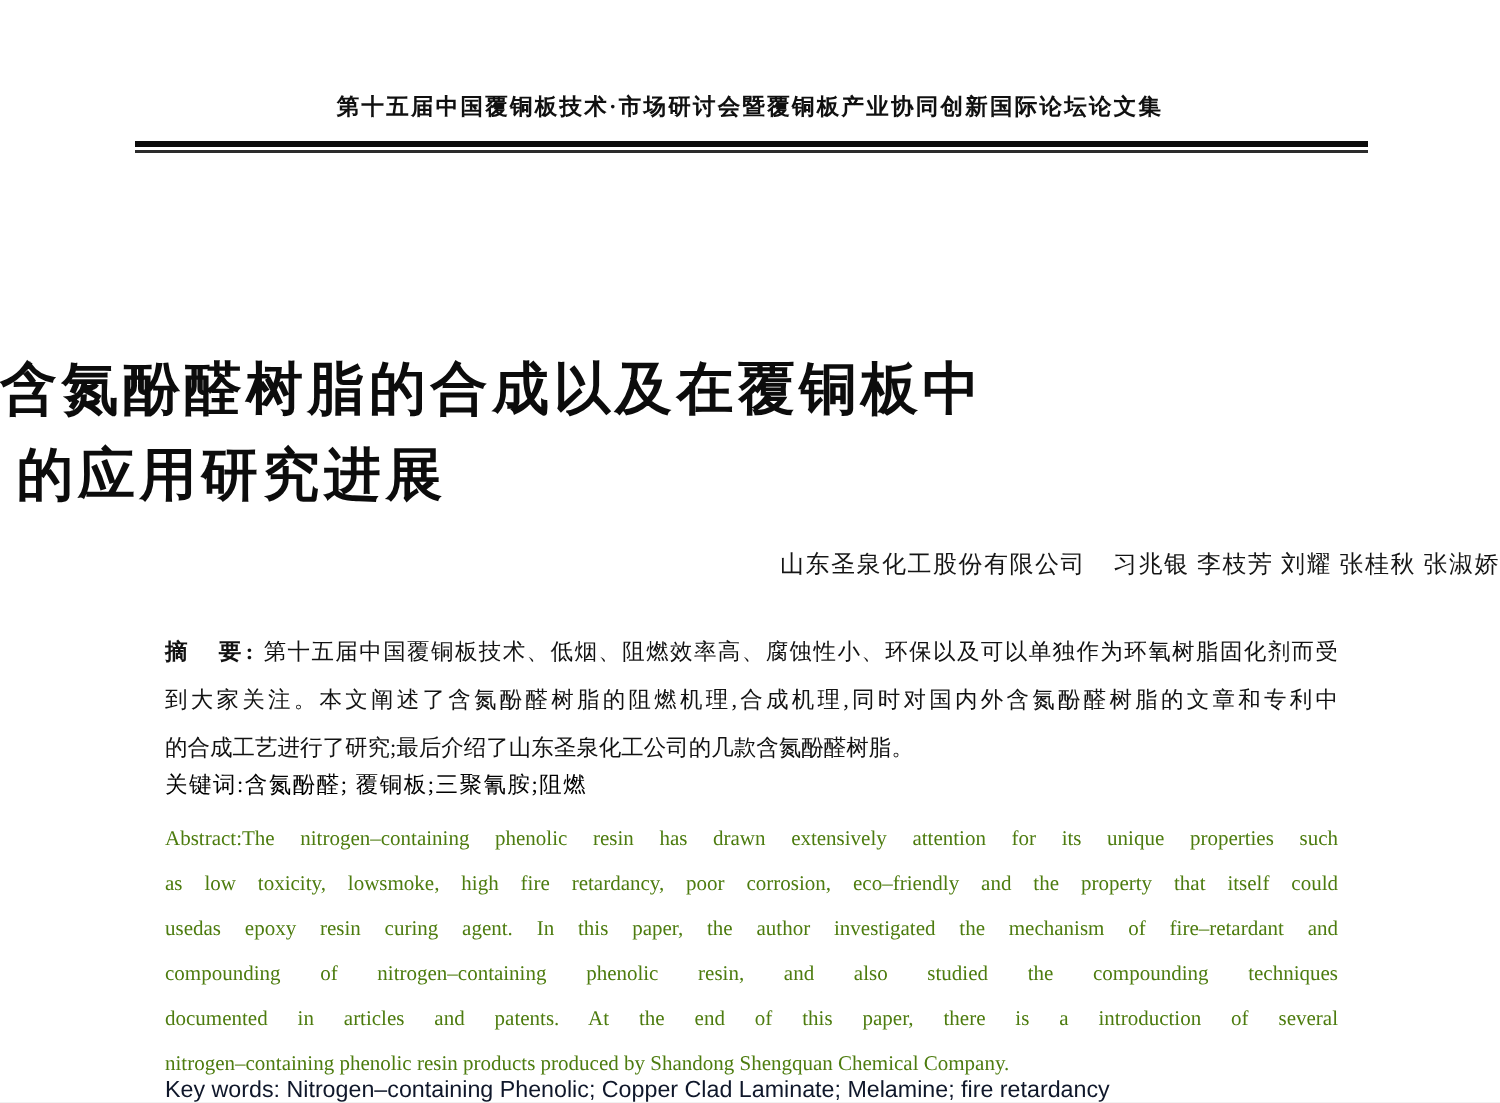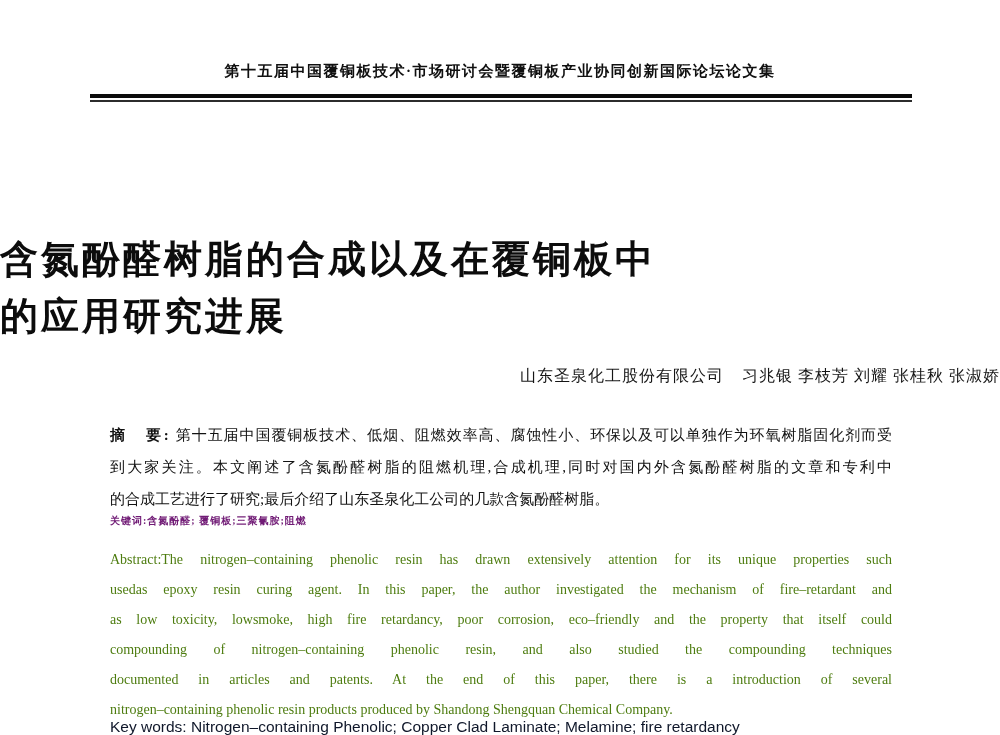--- a/index.html
+++ b/index.html
@@ -26,42 +26,42 @@
   .paper-title{
     position:absolute;left:0;right:0;
     font-family:"Liberation Sans", sans-serif;
     font-weight:bold;
     font-size:38px;
     letter-spacing:3px;
     color:#0c0c0c;
     margin:0;
   }
   .title-1{top:234px;}
-  .title-2{top:291px;}
+  .title-2{top:291px;padding-left:11px;}
   .authors{
     position:absolute;top:366px;left:0;right:0;
     text-align:right;
     font-size:16px;
     letter-spacing:1px;
     color:#151515;
   }
   .authors .names{margin-left:18px;}
   .cn-abstract{
     position:absolute;top:419px;left:110px;width:782px;
     font-size:15px;
     line-height:32px;
     color:#121212;
   }
   .just{text-align:justify;text-align-last:justify;}
   .cn-abstract .label{font-weight:bold;letter-spacing:2px;margin-right:4px;}
   .cn-keywords{
     position:absolute;top:514px;left:110px;width:782px;
-    font-size:10px;font-weight:bold;
+    font-size:15px;font-weight:normal;
     letter-spacing:1px;
-    color:#701a75;
+    color:#000000;
   }
   .en-abstract{
     position:absolute;top:545px;left:110px;width:782px;
     font-family:Liberation Serif, serif;
     font-size:14px;
     line-height:30px;
     color:#4d7c0f;
   }
   .en-keywords{
     position:absolute;top:718px;left:110px;width:782px;
@@ -94,22 +94,22 @@
       <span class="label">摘　要:</span><span>第十五届中国覆铜板技术、低烟、阻燃效率高、腐蚀性小、环保以及可以单独作为环氧树脂固化剂而受</span>
     </div>
     <div class="just">到大家关注。本文阐述了含氮酚醛树脂的阻燃机理,合成机理,同时对国内外含氮酚醛树脂的文章和专利中</div>
     <div>的合成工艺进行了研究;最后介绍了山东圣泉化工公司的几款含氮酚醛树脂。</div>
   </div>
 
   <div class="cn-keywords">关键词:含氮酚醛; 覆铜板;三聚氰胺;阻燃</div>
 
   <div class="en-abstract">
     <div class="just">Abstract:The nitrogen–containing phenolic resin has drawn extensively attention for its unique properties such</div>
+    <div class="just">as low toxicity, lowsmoke, high fire retardancy, poor corrosion, eco–friendly and the property that itself could</div>
     <div class="just">usedas epoxy resin curing agent. In this paper, the author investigated the mechanism of fire–retardant and</div>
-    <div class="just">as low toxicity, lowsmoke, high fire retardancy, poor corrosion, eco–friendly and the property that itself could</div>
     <div class="just">compounding of nitrogen–containing phenolic resin, and also studied the compounding techniques</div>
     <div class="just">documented in articles and patents. At the end of this paper, there is a introduction of several</div>
     <div>nitrogen–containing phenolic resin products produced by Shandong Shengquan Chemical Company.</div>
   </div>
 
   <div class="en-keywords">Key words: Nitrogen–containing Phenolic; Copper Clad Laminate; Melamine; fire retardancy</div>
 
 </div>
 
 </body></html>

